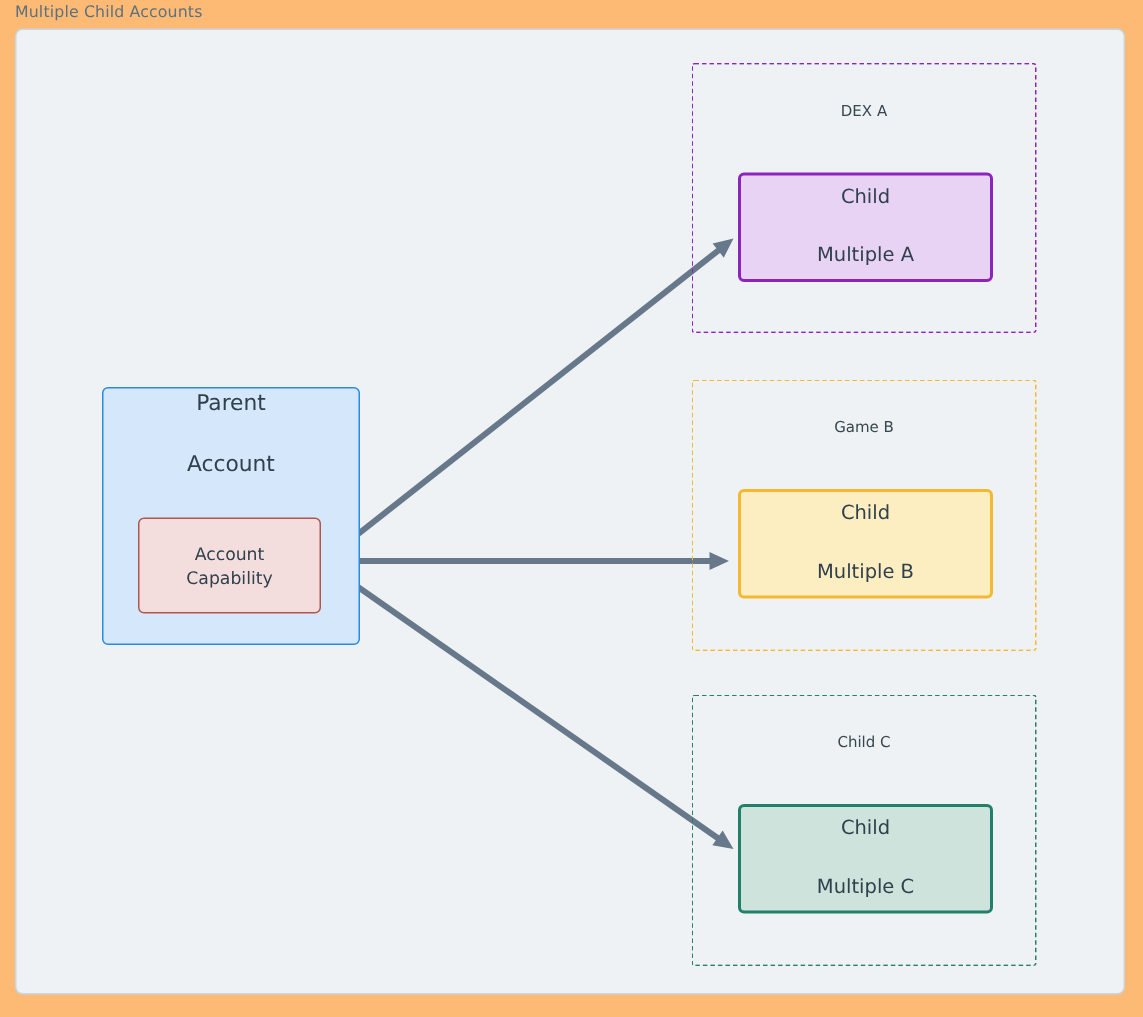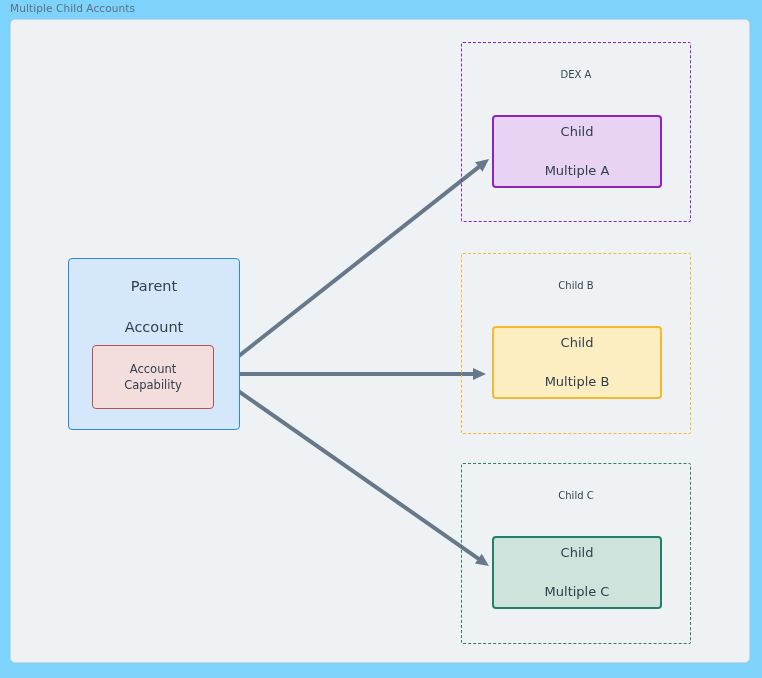--- a/index.html
+++ b/index.html
@@ -13,21 +13,21 @@
     font-family: "DejaVu Sans", sans-serif;
     overflow: hidden;
     position: relative;
   }
 
   #canvas {
     position: absolute;
     left: 0; top: 0;
     width: 762px;
     height: 678px;
-    background: #7dd3fc;
+    background: #fdba74;
   }
 
   
   .frame-title {
     position: absolute;
     left: 10px;
     top: 2px;
     font-size: 10.5px;
     color: #5c7080;
     letter-spacing: 0.1px;
@@ -63,21 +63,20 @@
 
   
   .parent-account {
     left: 68px;
     top: 258px;
     width: 172px;
     height: 172px;
     background: #d5e8fb;
     border: 1.8px solid #2a8ae0;
     justify-content: flex-start;
-    padding-top: 17px;
     font-size: 14.5px;
   }
   .account-capability {
     position: absolute;
     left: 92px;
     top: 345px;
     width: 122px;
     height: 64px;
     box-sizing: border-box;
     background: #f4dedd;
@@ -169,21 +168,21 @@
 
   <div class="group group-dex">
     <div class="group-label">DEX A</div>
   </div>
   <div class="node child-a">
     <span class="line">Child</span>
     <span class="line">Multiple A</span>
   </div>
 
   <div class="group group-defi">
-    <div class="group-label">Child B</div>
+    <div class="group-label">Game B</div>
   </div>
   <div class="node child-b">
     <span class="line">Child</span>
     <span class="line">Multiple B</span>
   </div>
 
   <div class="group group-game">
     <div class="group-label">Child C</div>
   </div>
   <div class="node child-c">

